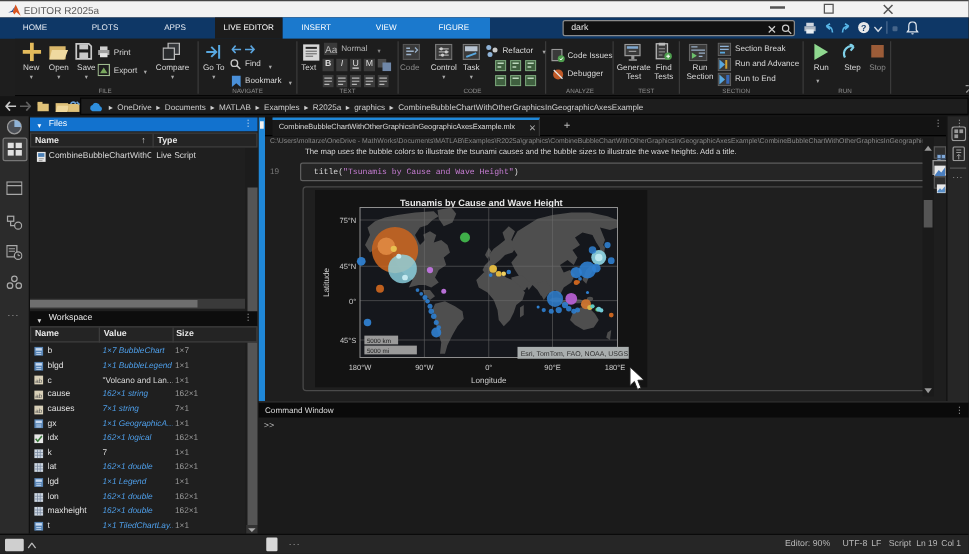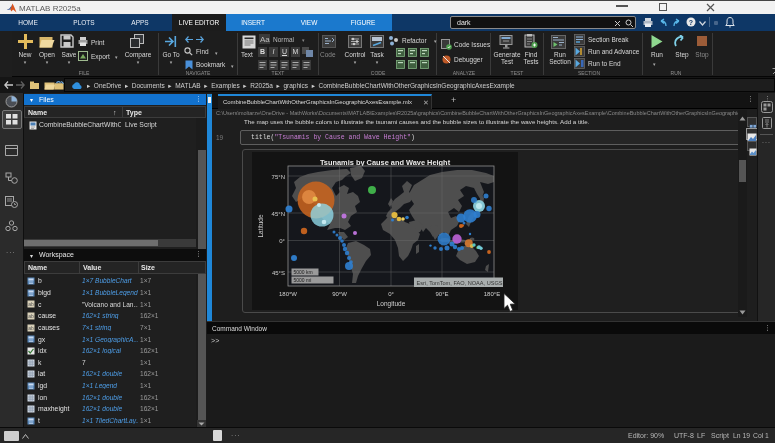--- a/index.html
+++ b/index.html
@@ -11,21 +11,21 @@
 </style>
 </head>
 <body>
 <div id="app">
 
   <div class="abs" style="left:0;top:0;width:775px;height:14px;background:#f2f2f2;border-top:1px solid #444;">
     <svg class="abs" style="left:6px;top:2px;" width="11" height="10" viewBox="0 0 11 10">
       <path d="M4.2,6.5 L6.5,0.5 L8,3.5 L10.5,9.5 L7,6.5 L5.5,8.5 Z" fill="#d9541f"></path>
       <path d="M0.5,7 L4.2,6.5 L6,2 L3.5,5.5 Z" fill="#2a4d8f"></path>
     </svg>
-    <span class="abs" style="left:19px;top:3px;font-size:8px;color:#5a5a5a;">MATLAB R2025a</span>
+    <span class="abs" style="left:19px;top:3px;font-size:8px;color:#5a5a5a;">EDITOR R2025a</span>
     <span class="abs" style="left:616px;top:4px;width:12px;height:1.5px;background:#555;"></span>
     <span class="abs" style="left:659px;top:2px;width:8px;height:8px;border:1.2px solid #555;"></span>
     <svg class="abs" style="left:706px;top:2px;" width="9" height="9" viewBox="0 0 9 9">
         <path d="M1,1 L8,8 M8,1 L1,8" stroke="#555" stroke-width="1.2"></path>
       </svg>
   </div>
 
   <div class="abs" style="left:0;top:14px;width:775px;height:17px;background:#0e3766;">
     <div class="abs" style="left:226px;top:0;width:166px;height:17px;background:#1b79cd;"></div>
     <div class="abs" style="left:172px;top:0;width:54px;height:17px;background:#1c1c1c;"></div>

